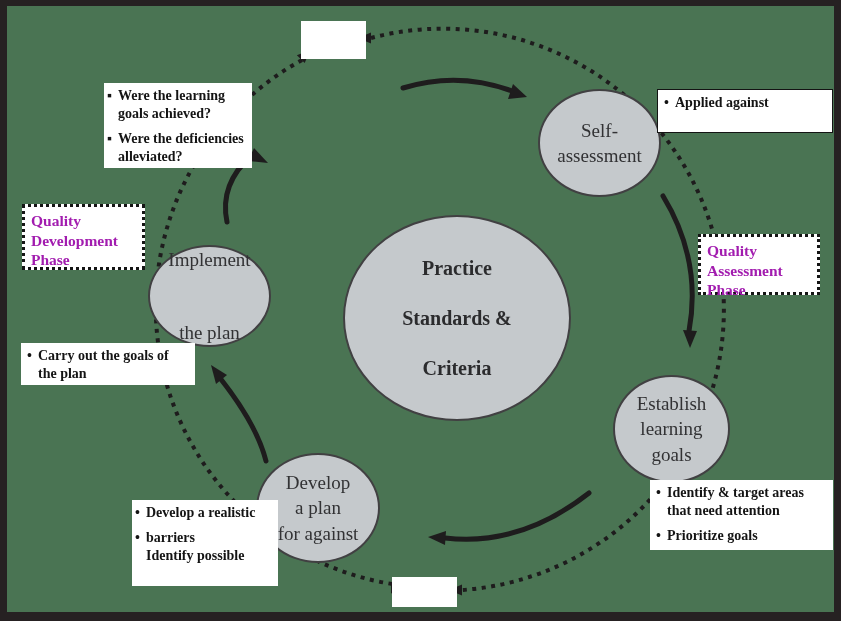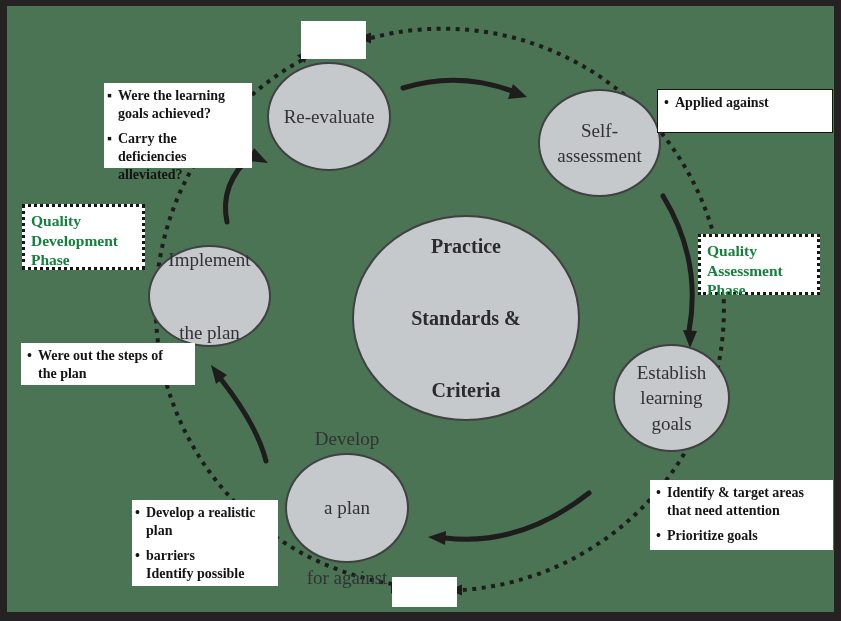--- a/index.html
+++ b/index.html
@@ -44,21 +44,21 @@
   }
   .note.bordered{border:1.5px solid #141414;}
   .note-item{display:flex;margin-bottom:7px;}
   .note-item:last-child{margin-bottom:0;}
   .bullet{flex:none;width:11px;text-align:left;}
   .note-lines{flex:1;}
   .note-lines span{display:block;}
   
   .phase{
     position:absolute;z-index:10;
-    background:#ffffff;color:#15803d;
+    background:#ffffff;color:#a21caf;
     border:3.5px dotted #151515;
     font-size:15.5px;font-weight:bold;line-height:1.27;
     padding:4px 6px;box-sizing:border-box;
   }
   .phase span{display:block;}
   
   .blank-box{position:absolute;z-index:9;background:#ffffff;}
 </style>
 </head>
 <body>
@@ -85,42 +85,39 @@
     <path d="M 589 493 Q 520 547 445 538" fill="none" stroke="#1e1c1d" stroke-width="5" stroke-linecap="round"></path>
     <polygon points="428,537 446,531 445,545" fill="#1e1c1d"></polygon>
 
     <path d="M 266 461 Q 257 425 220 378" fill="none" stroke="#1e1c1d" stroke-width="5" stroke-linecap="round"></path>
     <polygon points="211,365 227,375 216,384" fill="#1e1c1d"></polygon>
 
     <path d="M 227 222 Q 219 184 252 155" fill="none" stroke="#1e1c1d" stroke-width="5" stroke-linecap="round"></path>
     <polygon points="268,163 248,161 254,148" fill="#1e1c1d"></polygon>
   </svg>
 
-  <div class="center-node" style="left:352px;top:215px;width:224px;height:202px;gap:22px;">
+  <div class="center-node" style="left:343px;top:215px;width:224px;height:202px;">
     <span>Practice</span>
     <span>Standards &amp;</span>
     <span>Criteria</span>
   </div>
 
-  <div class="node" style="left:267px;top:62px;width:120px;height:105px;">
-    <span>Re-evaluate</span>
-  </div>
 
   <div class="node" style="left:538px;top:89px;width:119px;height:104px;">
     <span>Self-</span>
     <span>assessment</span>
   </div>
 
-  <div class="node" style="left:613px;top:344px;width:113px;height:104px;text-align:right;">
+  <div class="node" style="left:613px;top:375px;width:113px;height:104px;text-align:right;">
     <span>Establish</span>
     <span>learning</span>
     <span>goals</span>
   </div>
 
-  <div class="node" style="left:285px;top:453px;width:120px;height:106px;gap:44px;">
+  <div class="node" style="left:256px;top:453px;width:120px;height:106px;">
     <span>Develop</span>
     <span>a plan</span>
     <span>for against</span>
   </div>
 
   <div class="node" style="left:148px;top:245px;width:119px;height:98px;justify-content:space-between;">
     <span>Implement</span>
     <span>the plan</span>
   </div>
 
@@ -131,21 +128,21 @@
     <div class="note-item">
       <span class="bullet">▪</span>
       <span class="note-lines">
         <span>Were the learning</span>
         <span>goals achieved?</span>
       </span>
     </div>
     <div class="note-item">
       <span class="bullet">▪</span>
       <span class="note-lines">
-        <span>Carry the deficiencies</span>
+        <span>Were the deficiencies</span>
         <span>alleviated?</span>
       </span>
     </div>
   </div>
 
   <div class="note bordered" style="left:657px;top:89px;width:176px;height:44px;padding-left:6px;">
     <div class="note-item">
       <span class="bullet">•</span>
       <span class="note-lines">
         <span>Applied against</span>
@@ -167,37 +164,36 @@
         <span>Prioritize goals</span>
       </span>
     </div>
   </div>
 
   <div class="note" style="left:132px;top:500px;width:146px;height:86px;">
     <div class="note-item">
       <span class="bullet">•</span>
       <span class="note-lines">
         <span>Develop a realistic</span>
-        <span>plan</span>
       </span>
     </div>
     <div class="note-item">
       <span class="bullet">•</span>
       <span class="note-lines">
         <span>barriers</span>
         <span>Identify possible</span>
       </span>
     </div>
   </div>
 
   <div class="note" style="left:21px;top:343px;width:174px;height:42px;padding-left:6px;">
     <div class="note-item">
       <span class="bullet">•</span>
       <span class="note-lines">
-        <span>Were out the steps of</span>
+        <span>Carry out the goals of</span>
         <span>the plan</span>
       </span>
     </div>
   </div>
 
   <div class="phase" style="left:22px;top:204px;width:123px;height:66px;">
     <span>Quality</span>
     <span>Development</span>
     <span>Phase</span>
   </div>

